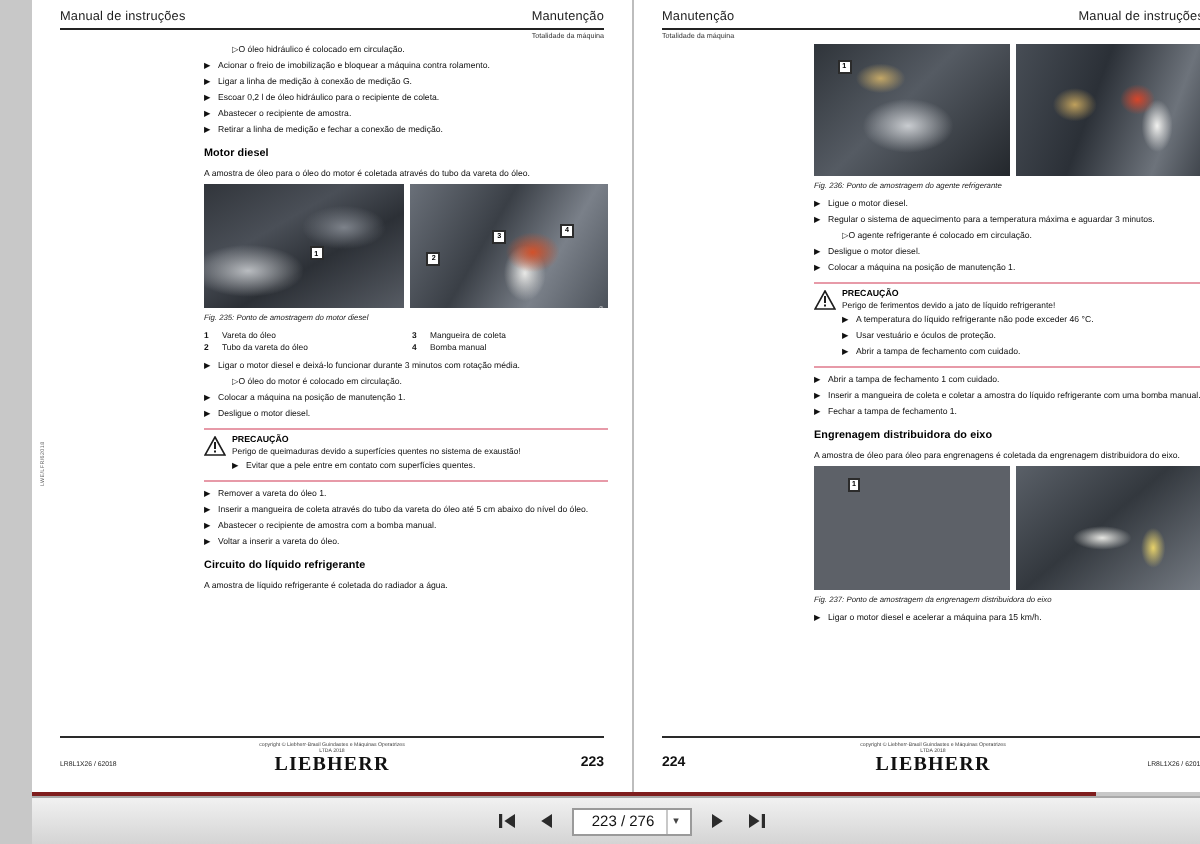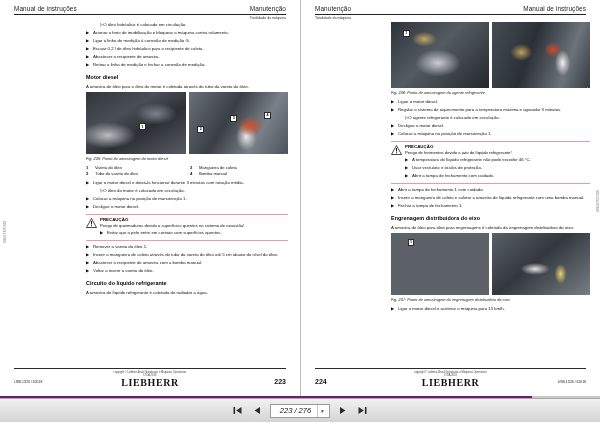--- a/index.html
+++ b/index.html
@@ -2,21 +2,21 @@
 <html><head>
 <meta charset="utf-8">
 <style>
   * { box-sizing: border-box; margin: 0; padding: 0; }
   html, body {
     width: 600px; height: 422px;
     background: #c8c8c8;
     font-family: "Liberation Sans", sans-serif;
     overflow: hidden;
   }
-  #viewer { position: relative; width: 532px; height: 422px; background: #701a75; }
+  #viewer { position: relative; width: 532px; height: 422px; background: #7f1d1d; margin-left: 16px; }
 
   
   .page {
     position: absolute;
     top: 0;
     width: 300px; height: 396px;
     background: #ffffff;
     overflow: hidden;
   }
   .page.left  { left: 0; }
@@ -169,21 +169,21 @@
   }
   .tbtn {
     width: 15px; height: 15px; display: flex; align-items: center; justify-content: center;
     background: transparent; border: none; color: #2b2b2b;
   }
   .tbtn svg { display: block; }
   .pagebox {
     display: flex; align-items: center;
     height: 14px; min-width: 60px;
     background: #ffffff; border: 1px solid #9a9a9a;
-    font-size: 7.5px; color: #111; padding: 0 3px; font-style: italic;
+    font-size: 7.5px; color: #111; padding: 0 3px;
   }
   .pagebox .pval { flex: 1; text-align: center; }
   .pagebox .caret {
     width: 9px; text-align: center; font-size: 5.5px; color: #444;
     border-left: 1px solid #c8c8c8; line-height: 12px;
   }
 </style>
 </head>
 <body>
 

